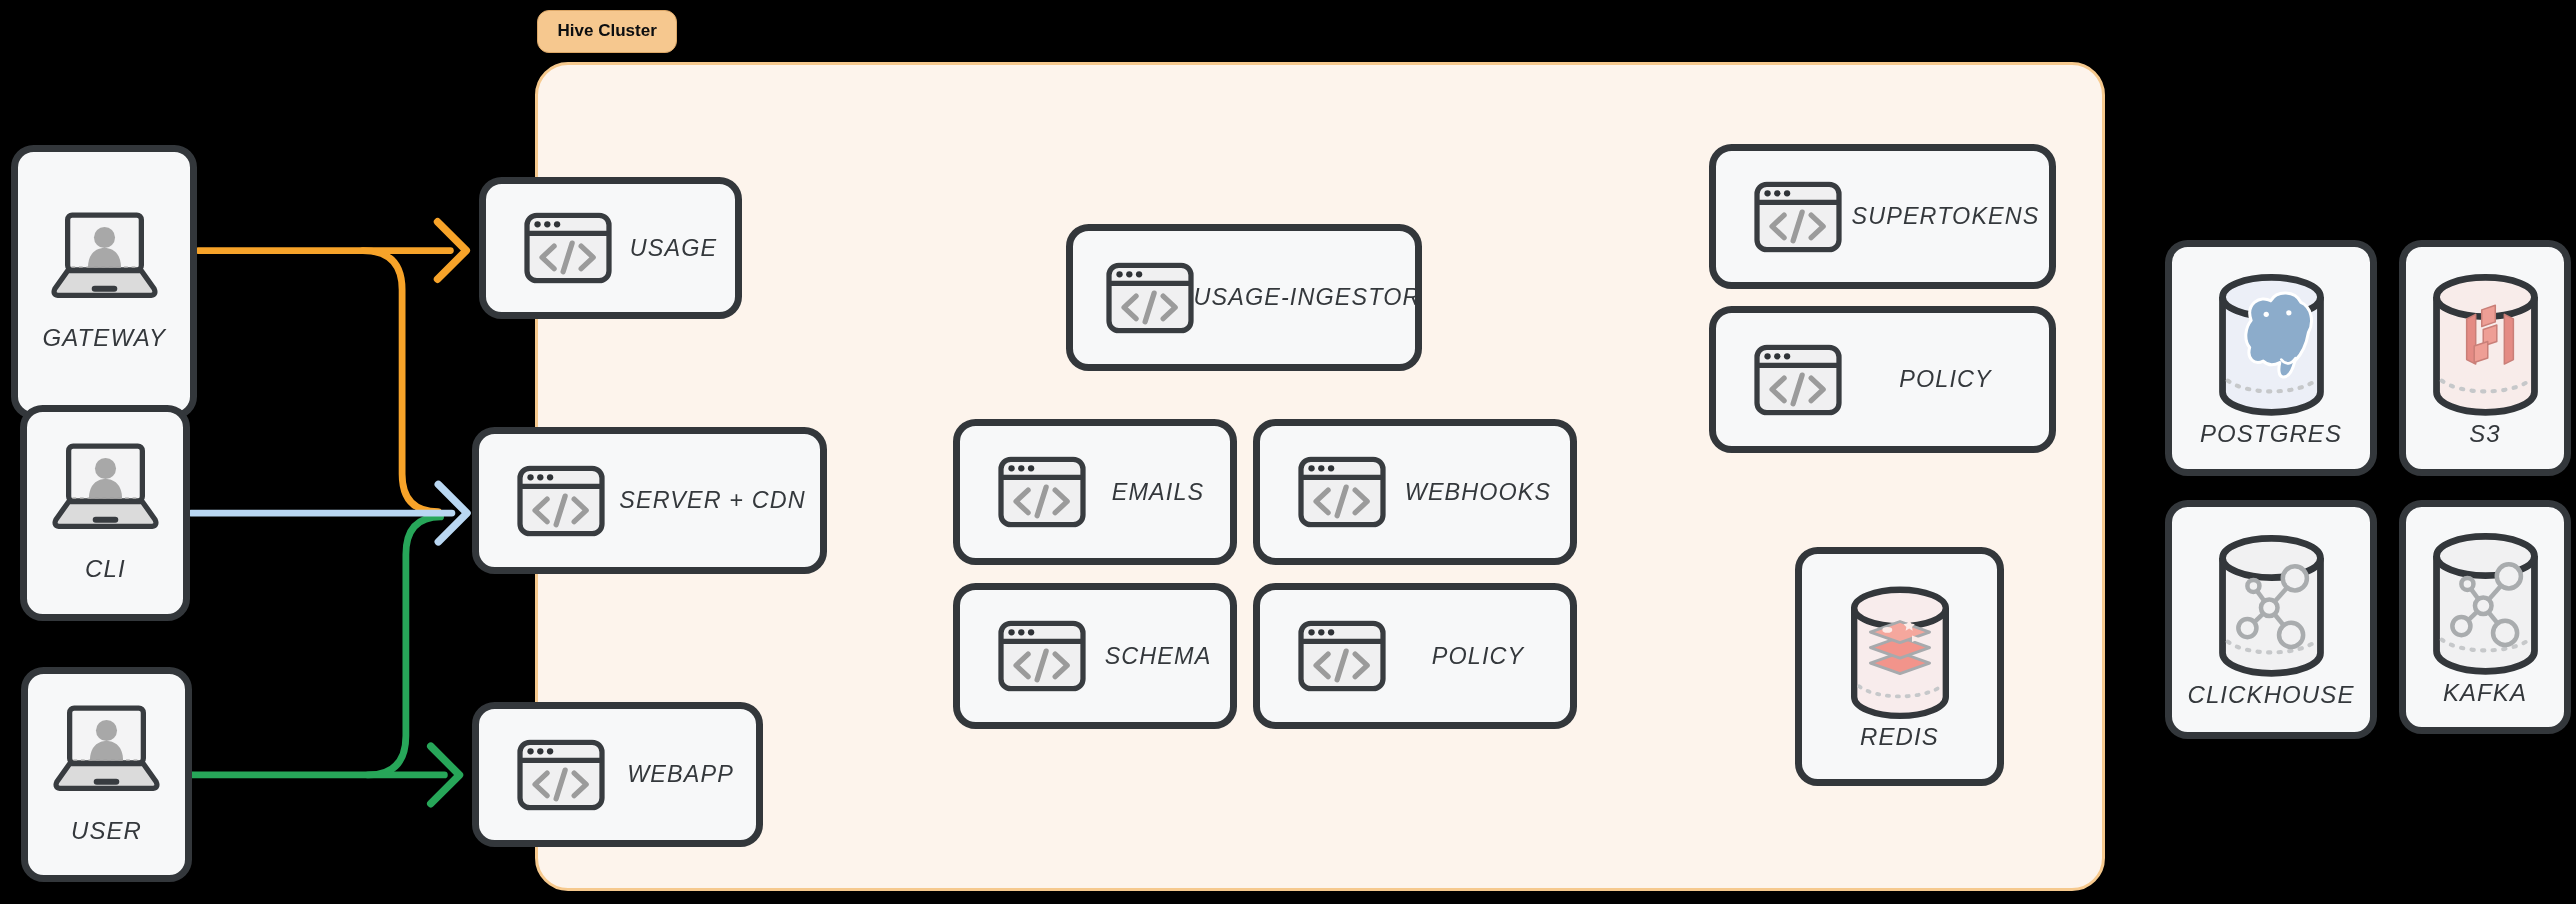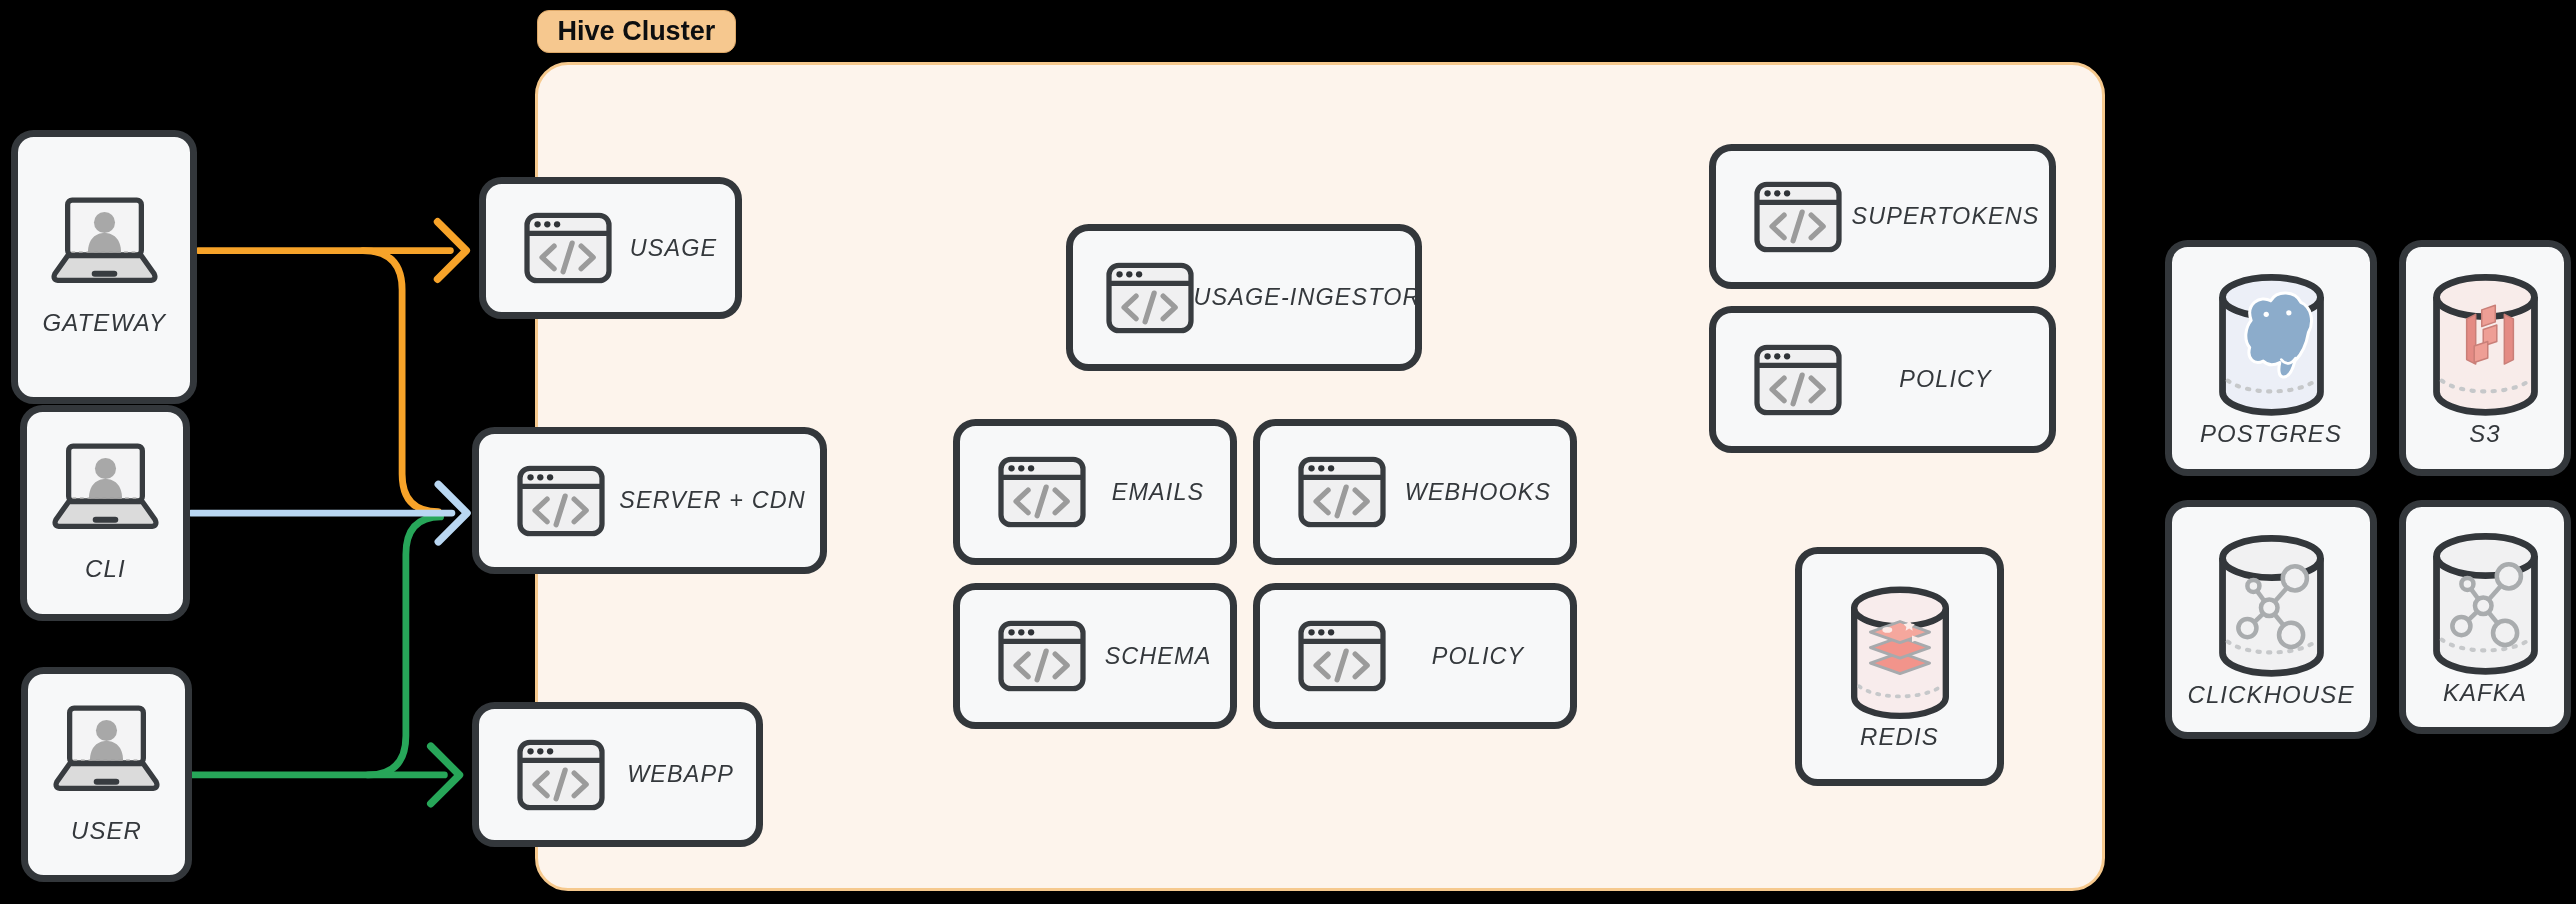--- a/index.html
+++ b/index.html
@@ -5,21 +5,21 @@
   html,body{margin:0;padding:0;background:#000;}
   .stage{position:relative;width:2576px;height:904px;background:#000;overflow:hidden;
          font-family:"Liberation Sans",sans-serif;}
 
   
   .cluster{position:absolute;left:535px;top:62px;width:1570px;height:829px;
            background:#FDF4EC;border:3px solid #F6C98E;border-radius:33px;
            box-sizing:border-box;z-index:1;}
   .chip{position:absolute;left:537px;top:9.8px;height:43px;display:flex;align-items:center;
         background:#F6C88F;border:1.5px solid #DCA767;border-radius:12px;padding:0 19.6px;
-        color:#0C0E10;font-size:27px;font-weight:700;z-index:4;box-sizing:border-box;}
+        color:#0C0E10;font-size:17px;font-weight:700;z-index:4;box-sizing:border-box;}
 
   
   .edges{position:absolute;left:0;top:0;z-index:2;pointer-events:none;}
   .edge{fill:none;stroke-width:9;stroke-linecap:round;stroke-linejoin:round;}
   .edge.head{stroke-width:10;}
 
   
   .node{position:absolute;background:#F7F8F9;border:7.5px solid #33373B;border-radius:22.6px;
         box-sizing:border-box;display:flex;align-items:center;justify-content:center;z-index:3;}
   .client,.store{flex-direction:column;}
@@ -94,21 +94,21 @@
     <path class="edge" d="M 480 332 Q 532 332 532 384 L 532 628 Q 532 678 580 678" stroke="#F7A329"></path>
     <path class="edge" d="M 487 1027 Q 537 1027 537 975 L 537 735 Q 537 685 583 685" stroke="#27A659"></path>
     <path class="edge" d="M 252 680 L 598 680" stroke="#B9D7F2"></path>
     <path class="edge head" d="M 580 642 L 618 680 L 580 718" stroke="#B9D7F2"></path>
     <path class="edge" d="M 262 332 L 596 332" stroke="#F7A329"></path>
     <path class="edge head" d="M 579 294 L 617 332 L 579 370" stroke="#F7A329"></path>
     <path class="edge" d="M 252 1027 L 588 1027" stroke="#27A659"></path>
     <path class="edge head" d="M 570 989 L 608 1027 L 570 1065" stroke="#27A659"></path>
   </svg>
 
-  <div class="node client" style="left:11.3px;top:130px;width:186px;height:274px">
+  <div class="node client" style="left:11.3px;top:145px;width:186px;height:274px">
     <svg class="icon" width="121" height="94" viewBox="0 0 160 125">
         <use href="#sym-laptop"></use>
       </svg>
     <div class="label">GATEWAY</div>
   </div>
 
   <div class="node client" style="left:20.4px;top:405px;width:170px;height:216px">
     <svg class="icon" width="121" height="94" viewBox="0 0 160 125">
         <use href="#sym-laptop"></use>
       </svg>

